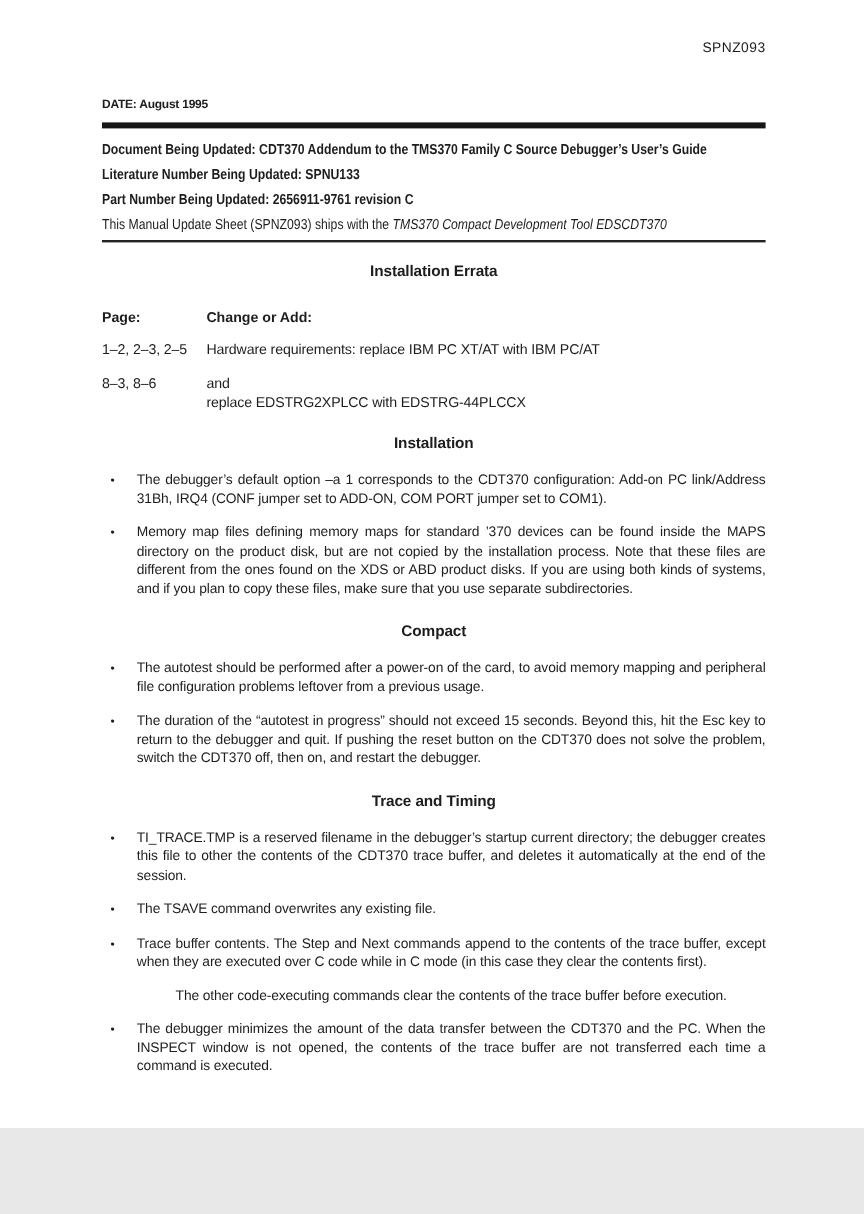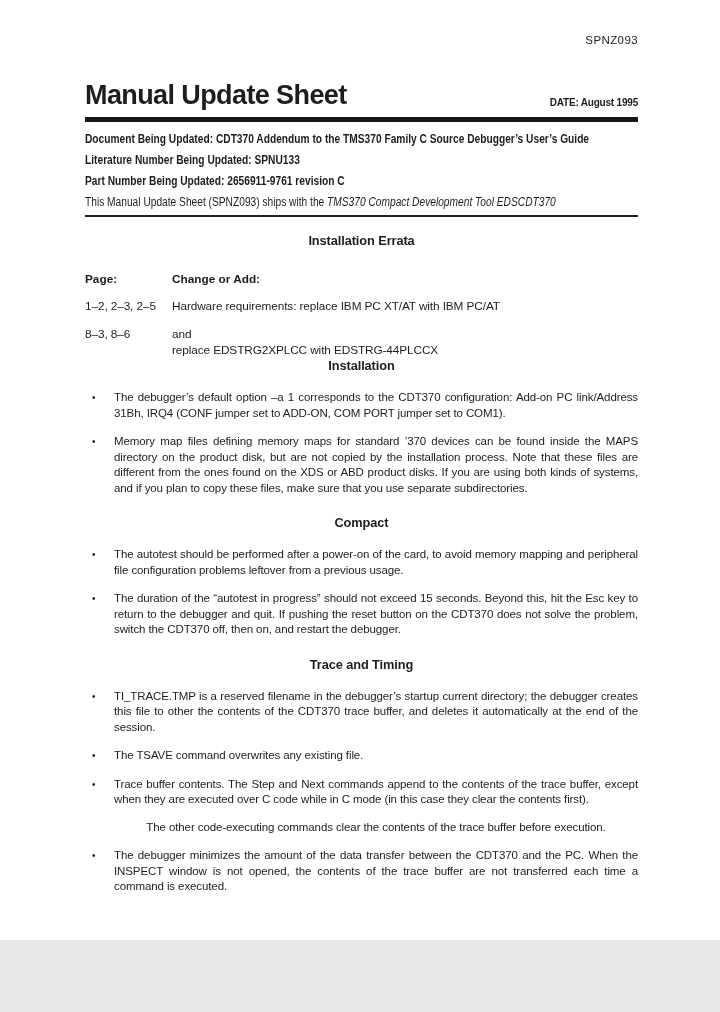--- a/index.html
+++ b/index.html
@@ -17,21 +17,21 @@
   .rule-thin{height:2px;background:#222;margin-top:2px}
 
   .meta{margin-top:7px;font-size:12px;white-space:nowrap;width:120%;
         transform:scaleX(.85);transform-origin:0 0}
   .meta .m{font-weight:700;line-height:21px}
   .meta .ships{font-weight:400;line-height:21px}
   .meta .ships .it{font-style:italic}
 
   .sech{font-size:12.8px;font-weight:700;text-align:center;letter-spacing:-.1px}
   .sech.errata{margin-top:16px}
-  .sech.install{}
+  .sech.install{margin-top:18px}
   .sech.autotest{margin-top:19px}
   .sech.trace{margin-top:19px}
 
   .tablehead{display:flex;font-weight:700;font-size:11.8px;margin-top:24px}
   .cpage{width:87px;flex:none}
   .trow{display:flex;font-size:11.8px;line-height:16px;margin-top:12px;letter-spacing:-.1px}
   .trow .lines{flex:1}
 
   .bullet{display:flex;font-size:11.5px;line-height:15.5px;margin-top:13px;letter-spacing:-.1px}
   .bullet.first{margin-top:17px}
@@ -45,21 +45,20 @@
 </style>
 </head>
 <body>
 
 <div class="page">
   <div class="content">
 
     <div class="docnum">SPNZ093</div>
 
     <div class="titlerow">
-      <div class="title">Manual Update Sheet</div>
       <div class="date">DATE: August 1995</div>
     </div>
 
     <div class="rule-thick"></div>
 
     <div class="meta">
       <div class="m">Document Being Updated: CDT370 Addendum to the TMS370 Family C Source Debugger’s User’s Guide</div>
       <div class="m">Literature Number Being Updated: SPNU133</div>
       <div class="m">Part Number Being Updated: 2656911-9761 revision C</div>
       <div class="ships"><span>This Manual Update Sheet (SPNZ093) ships with the </span><span class="it">TMS370 Compact Development Tool EDSCDT370</span></div>

